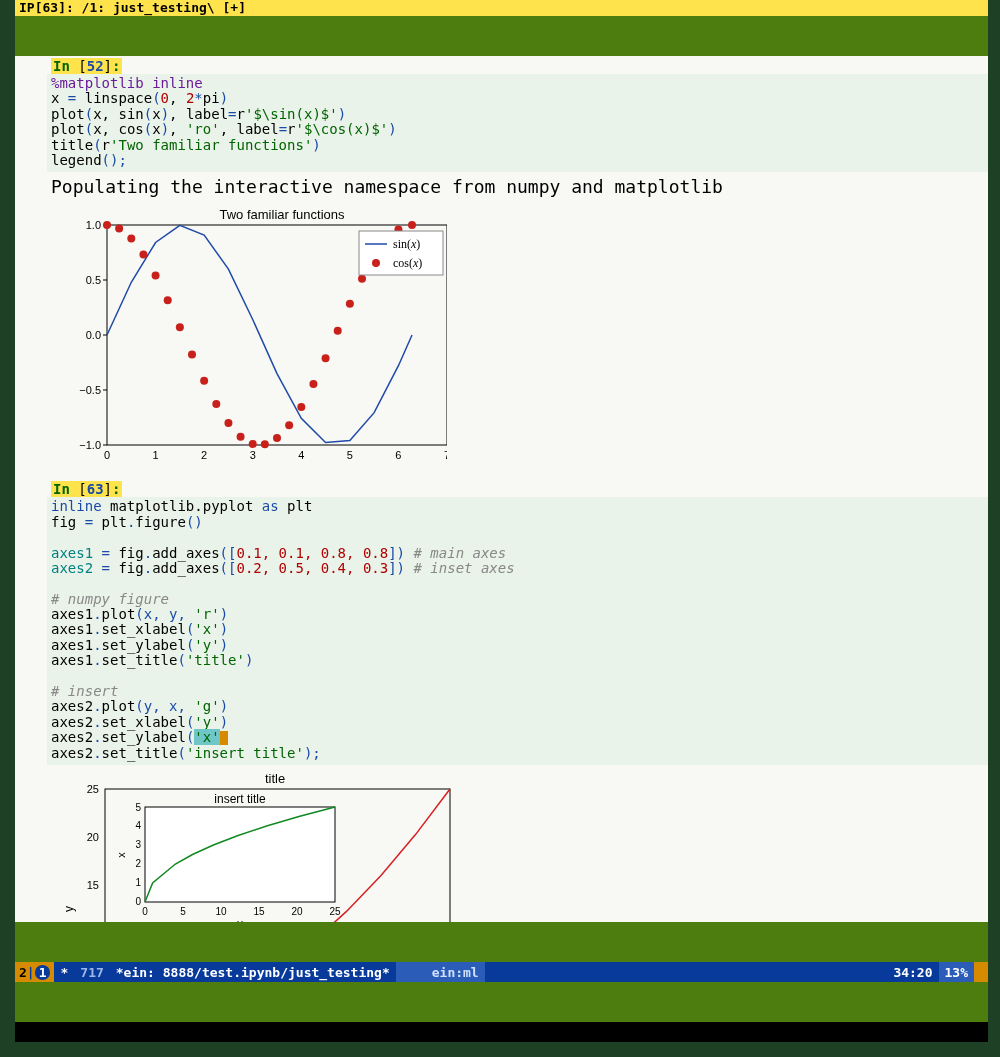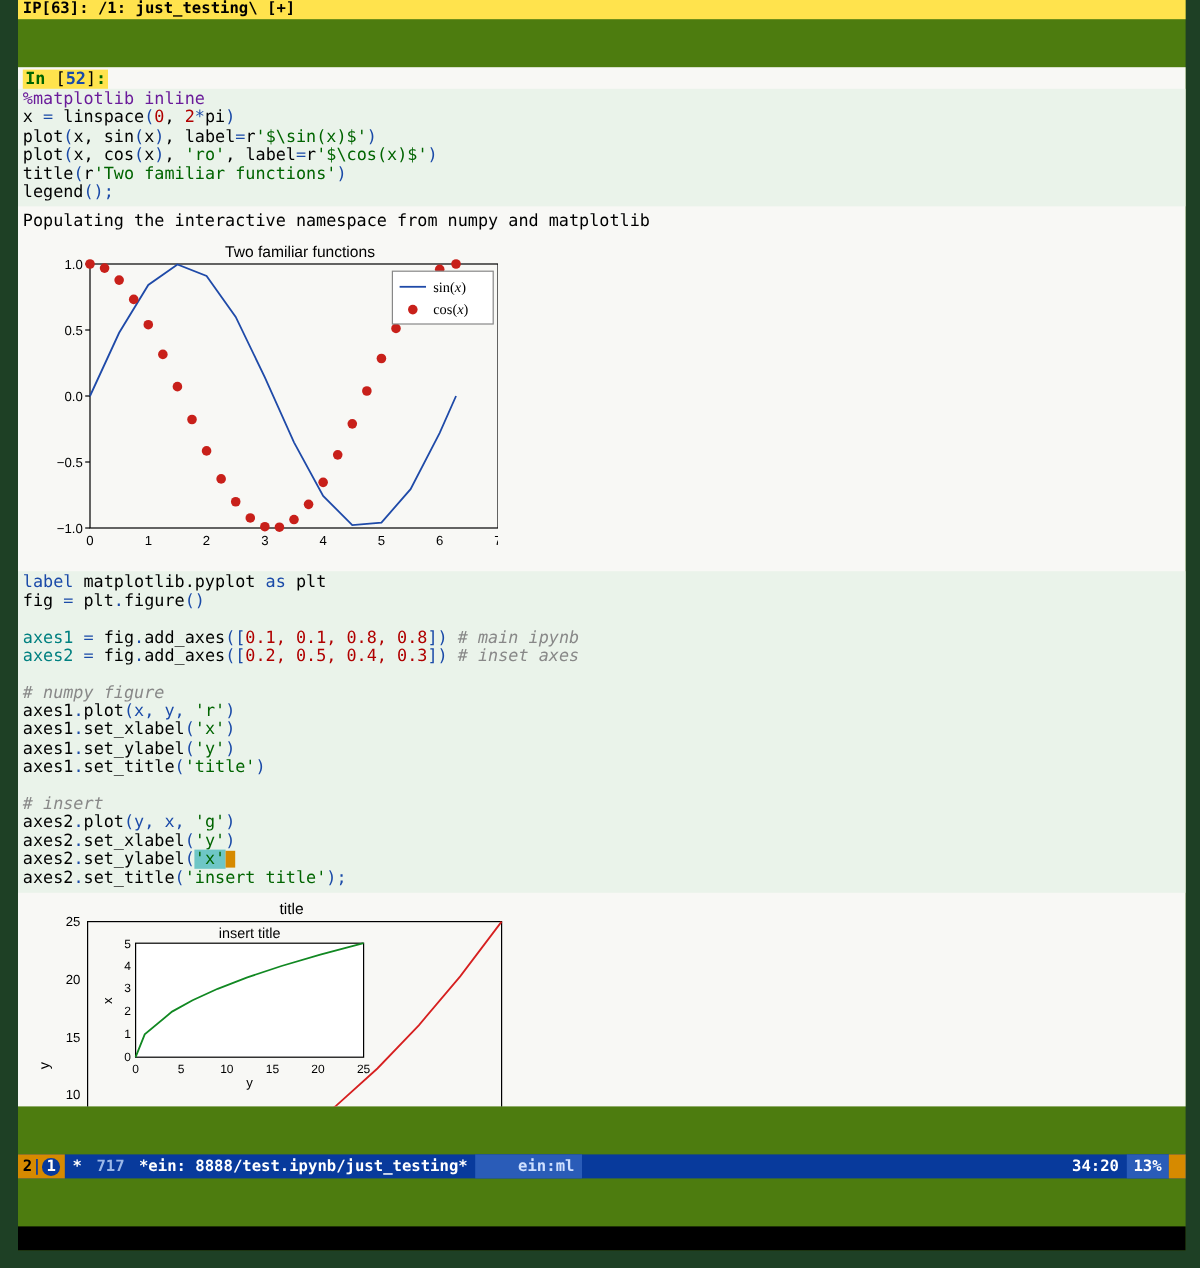--- a/index.html
+++ b/index.html
@@ -10,23 +10,23 @@
   radial-gradient(circle at 10% 80%, #2d5a35 0 80px, transparent 81px),
   radial-gradient(circle at 90% 90%, #2a5230 0 70px, transparent 71px),
   #1e4025; z-index:0; }
 .window { position:absolute; left:15px; top:0; right:12px; bottom:15px; background:#4d7c0f; z-index:1; display:flex; flex-direction:column;gap:40px; }
 .titlebar { background:#ffe34d; color:#000; font-weight:bold; padding:0 4px; height:16px; line-height:16px; font-size:13px; }
 .content { flex:1; overflow:hidden; background:#f8f8f5; }
 .prompt { display:inline-block; background:#ffe34d; padding:0 2px; font-weight:normal; }
 .prompt .in { color:#006400; font-weight:bold; }
 .prompt .br { color:#000; }
 .prompt .num { color:#1a4aa8; font-weight:bold; }
-.cell { margin:2px 0 8px 0; }
+.cell { margin:2px 0 8px 0;padding-left:32px; }
 .code { background:#eaf3ea; padding:2px 4px 4px 4px; line-height:1.1; white-space:pre; font-size:14px; }
-.output { padding:4px 4px; white-space:pre; font-size:14px; }
+.output { padding:4px 4px; white-space:pre; font-size:18px; }
 .k-blue   { color:#1a4aa8; }
 .k-green  { color:#006400; }
 .k-red    { color:#b00000; }
 .k-teal   { color:#008080; }
 .k-gray   { color:#888; font-style:italic; }
 .k-purple { color:#6a1b9a;text-align:center; }
 .cursor-hl { background:#6ec6c6; }
 .cursor-bl { background:#d68a00; display:inline-block; width:8px; height:14px; vertical-align:middle; }
 svg { display:block; }
 .statusbar { height:20px; background:#083a9c; color:#fff; display:flex; align-items:center; font-size:13px; font-weight:bold; }
@@ -123,24 +123,25 @@
               <text x="34" y="17" font-size="12" font-family="serif">sin(<tspan font-style="italic">x</tspan>)</text>
               <circle cx="17" cy="32" r="4" fill="#c8201a"></circle>
               <text x="34" y="36" font-size="12" font-family="serif">cos(<tspan font-style="italic">x</tspan>)</text>
             </g>
           </g>
         </svg>
       </div>
     </div>
 
     <div class="cell">
-      <div class="code"><span class="k-blue">label </span><span>matplotlib.pyplot </span><span class="k-blue">as </span><span>plt</span>
+      <div style="padding-left:4px"><span class="prompt"><span class="in">In </span><span class="br">[</span><span class="num">63</span><span class="br">]</span><span class="in">:</span></span></div>
+      <div class="code"><span class="k-blue">inline </span><span>matplotlib.pyplot </span><span class="k-blue">as </span><span>plt</span>
 <span>fig </span><span class="k-blue">= </span><span>plt</span><span class="k-blue">.</span><span>figure</span><span class="k-blue">()</span>
 <span></span>
-<span class="k-teal">axes1 </span><span class="k-blue">= </span><span>fig</span><span class="k-blue">.</span><span>add_axes</span><span class="k-blue">([</span><span class="k-red">0.1, 0.1, 0.8, 0.8</span><span class="k-blue">]) </span><span class="k-gray"># main ipynb</span>
+<span class="k-teal">axes1 </span><span class="k-blue">= </span><span>fig</span><span class="k-blue">.</span><span>add_axes</span><span class="k-blue">([</span><span class="k-red">0.1, 0.1, 0.8, 0.8</span><span class="k-blue">]) </span><span class="k-gray"># main axes</span>
 <span class="k-teal">axes2 </span><span class="k-blue">= </span><span>fig</span><span class="k-blue">.</span><span>add_axes</span><span class="k-blue">([</span><span class="k-red">0.2, 0.5, 0.4, 0.3</span><span class="k-blue">]) </span><span class="k-gray"># inset axes</span>
 <span></span>
 <span class="k-gray"># numpy figure</span>
 <span>axes1</span><span class="k-blue">.</span><span>plot</span><span class="k-blue">(x, y, </span><span class="k-green">'r'</span><span class="k-blue">)</span>
 <span>axes1</span><span class="k-blue">.</span><span>set_xlabel</span><span class="k-blue">(</span><span class="k-green">'x'</span><span class="k-blue">)</span>
 <span>axes1</span><span class="k-blue">.</span><span>set_ylabel</span><span class="k-blue">(</span><span class="k-green">'y'</span><span class="k-blue">)</span>
 <span>axes1</span><span class="k-blue">.</span><span>set_title</span><span class="k-blue">(</span><span class="k-green">'title'</span><span class="k-blue">)</span>
 <span></span>
 <span class="k-gray"># insert</span>
 <span>axes2</span><span class="k-blue">.</span><span>plot</span><span class="k-blue">(y, x, </span><span class="k-green">'g'</span><span class="k-blue">)</span>

